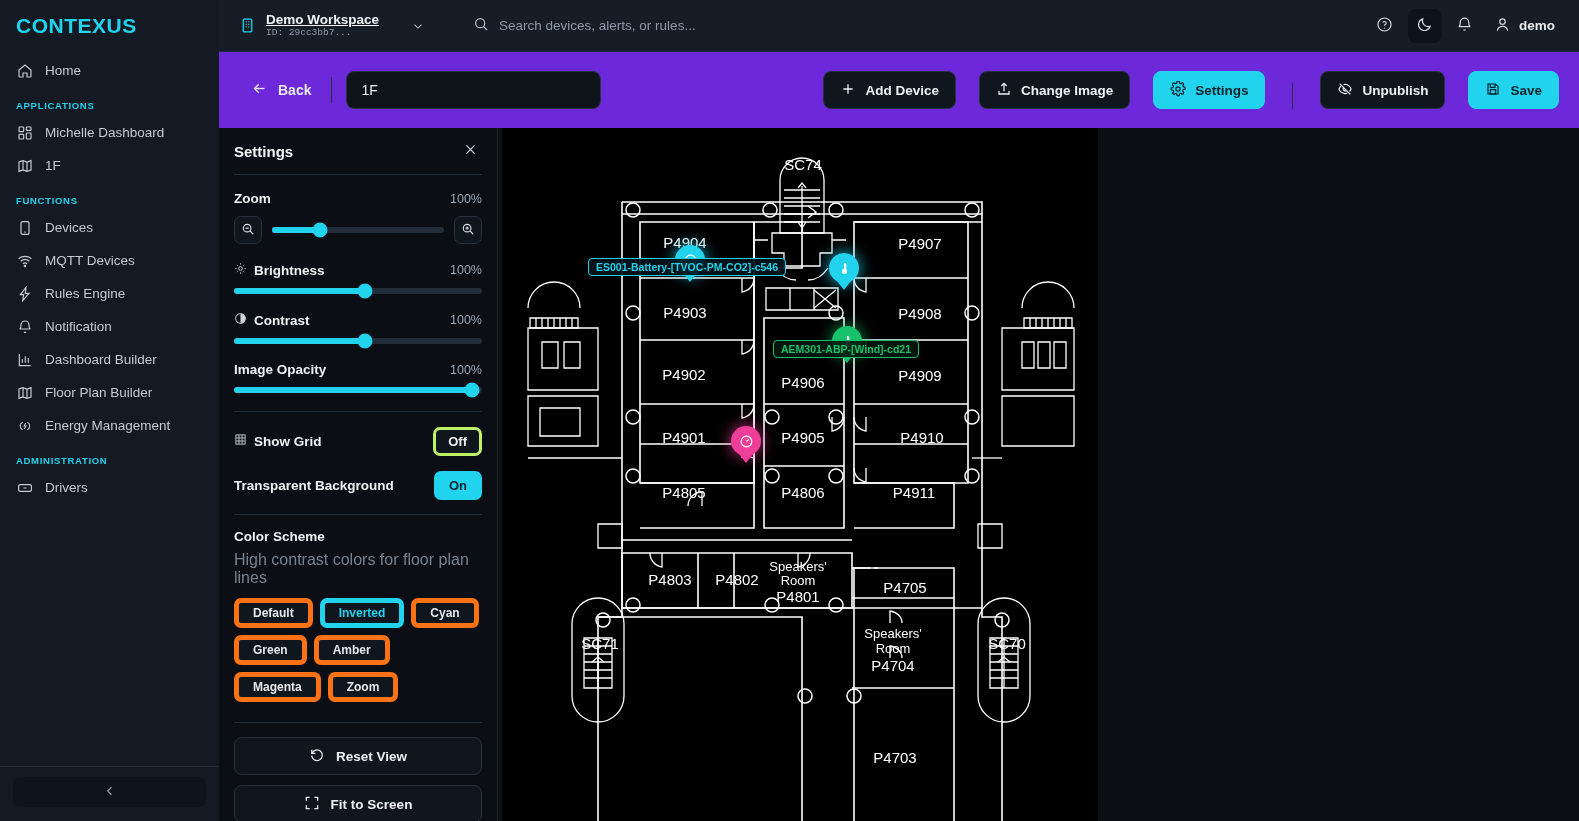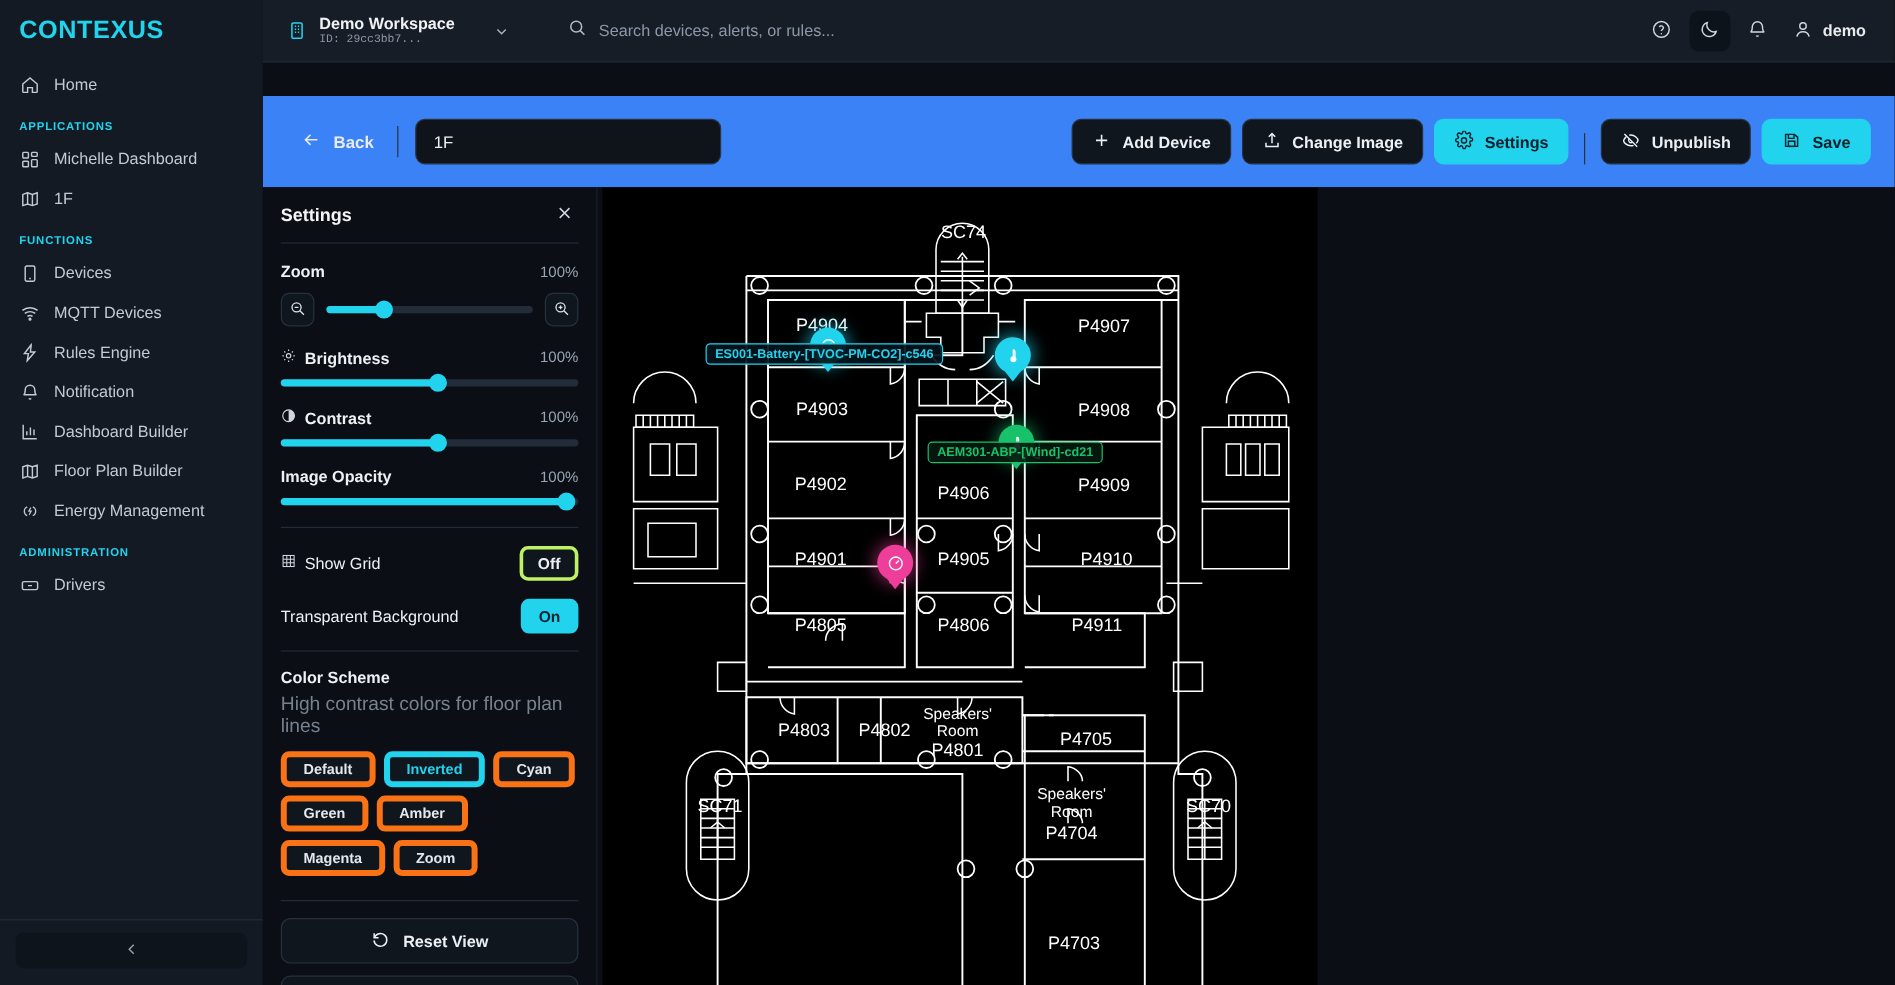--- a/index.html
+++ b/index.html
@@ -68,21 +68,21 @@
     display: flex; align-items: center;
     padding: 0 14px 0 20px;
   }
   .ws {
     display: flex; align-items: center; gap: 10px;
     cursor: pointer; padding-right: 6px;
   }
   .ws .bico { color: #22d3ee; display: flex; }
   .ws .bico svg { width: 17px; height: 17px; }
   .ws-txt { line-height: 1.15; }
-  .ws-name { font-size: 13.5px; font-weight: bold; color: #f0f2f5; }
+  .ws-name { font-size: 13.5px; font-weight: bold; color: #f0f2f5; text-decoration: underline; }
   .ws-id { font-size: 9.5px; color: #8d98a7; font-family: "Liberation Mono", monospace; margin-top: 1px; }
   .ws-chev { color: #aab3bf; margin-left: 22px; display:flex; }
   .ws-chev svg { width: 14px; height: 14px; }
 
   .searchbox {
     display: flex; align-items: center; gap: 10px;
     margin-left: 42px; flex: 1;
     color: #8d98a7;
   }
   .searchbox svg { width: 16px; height: 16px; flex: 0 0 16px; color: #b2bcc8; }
@@ -104,40 +104,39 @@
   .user-chip {
     display: flex; align-items: center; gap: 8px;
     padding: 0 10px 0 6px; height: 34px; cursor: pointer;
     color: #e8eaed; font-size: 13.5px; font-weight: bold;
   }
   .user-chip svg { width: 17px; height: 17px; color: #cfd6df; }
 
   
   .actionbar {
     height: 76px; flex: 0 0 76px;
-    background: #3b82f6;
+    background: #6d28d9;
     display: flex; align-items: center;
     padding: 0 20px 0 22px;
-    margin-top: 28px;
   }
   .back-btn {
     display: flex; align-items: center; gap: 10px;
     background: transparent; border: none; cursor: pointer;
     color: #e8eaed; font-size: 14px; font-weight: bold;
     padding: 6px 10px;
   }
   .back-btn svg { width: 17px; height: 17px; }
   .vdiv { width: 1px; height: 26px; background: #28323f; margin: 0 14px 0 10px; }
   .name-input {
     width: 255px; height: 38px;
     background: #0f141b; border: 1px solid #2a3441; border-radius: 8px;
     color: #eceff3; font-size: 14px; padding: 0 14px;
     outline: none; font-family: "Liberation Sans", sans-serif;
   }
-  .ab-right { margin-left: auto; display: flex; align-items: flex-end; gap: 9px; }
+  .ab-right { margin-left: auto; display: flex; align-items: flex-end; gap: 23px; }
   .btn {
     height: 38px; border-radius: 8px;
     display: inline-flex; align-items: center; gap: 9px;
     padding: 0 16px; font-size: 13.5px; font-weight: bold;
     background: #10161e; border: 1px solid #27313d; color: #eceff3;
     cursor: pointer; white-space: nowrap;
     font-family: "Liberation Sans", sans-serif;
   }
   .btn svg { width: 16px; height: 16px; }
   .btn.primary { background: #22d3ee; border-color: #22d3ee; color: #05202a; }
@@ -189,21 +188,21 @@
     position: absolute; top: 50%; width: 15px; height: 15px;
     border-radius: 50%; background: #22d3ee; border: 2px solid #22d3ee;
     transform: translate(-50%, -50%);
   }
   .bare-slider { margin-bottom: 18px; }
 
   .toggle-row {
     display: flex; align-items: center; justify-content: space-between;
     margin-bottom: 14px; height: 30px;
   }
-  .toggle-row .lbl { display: flex; align-items: center; gap: 7px; font-size: 13.5px; font-weight: normal; color: #eef1f4; }
+  .toggle-row .lbl { display: flex; align-items: center; gap: 7px; font-size: 13.5px; font-weight: bold; color: #eef1f4; }
   .toggle-row .lbl svg { width: 13px; height: 13px; color: #cfd6df; }
   .tgl {
     min-width: 43px; height: 29px; border-radius: 7px;
     display: flex; align-items: center; justify-content: center;
     font-size: 13px; font-weight: bold; cursor: pointer;
     background: #10161e; border: 3px solid #bef264; color: #eceff3;
     padding: 0 12px;
     font-family: "Liberation Sans", sans-serif;
   }
   .tgl.on { background: #22d3ee; border-color: #22d3ee; color: #062530; }

